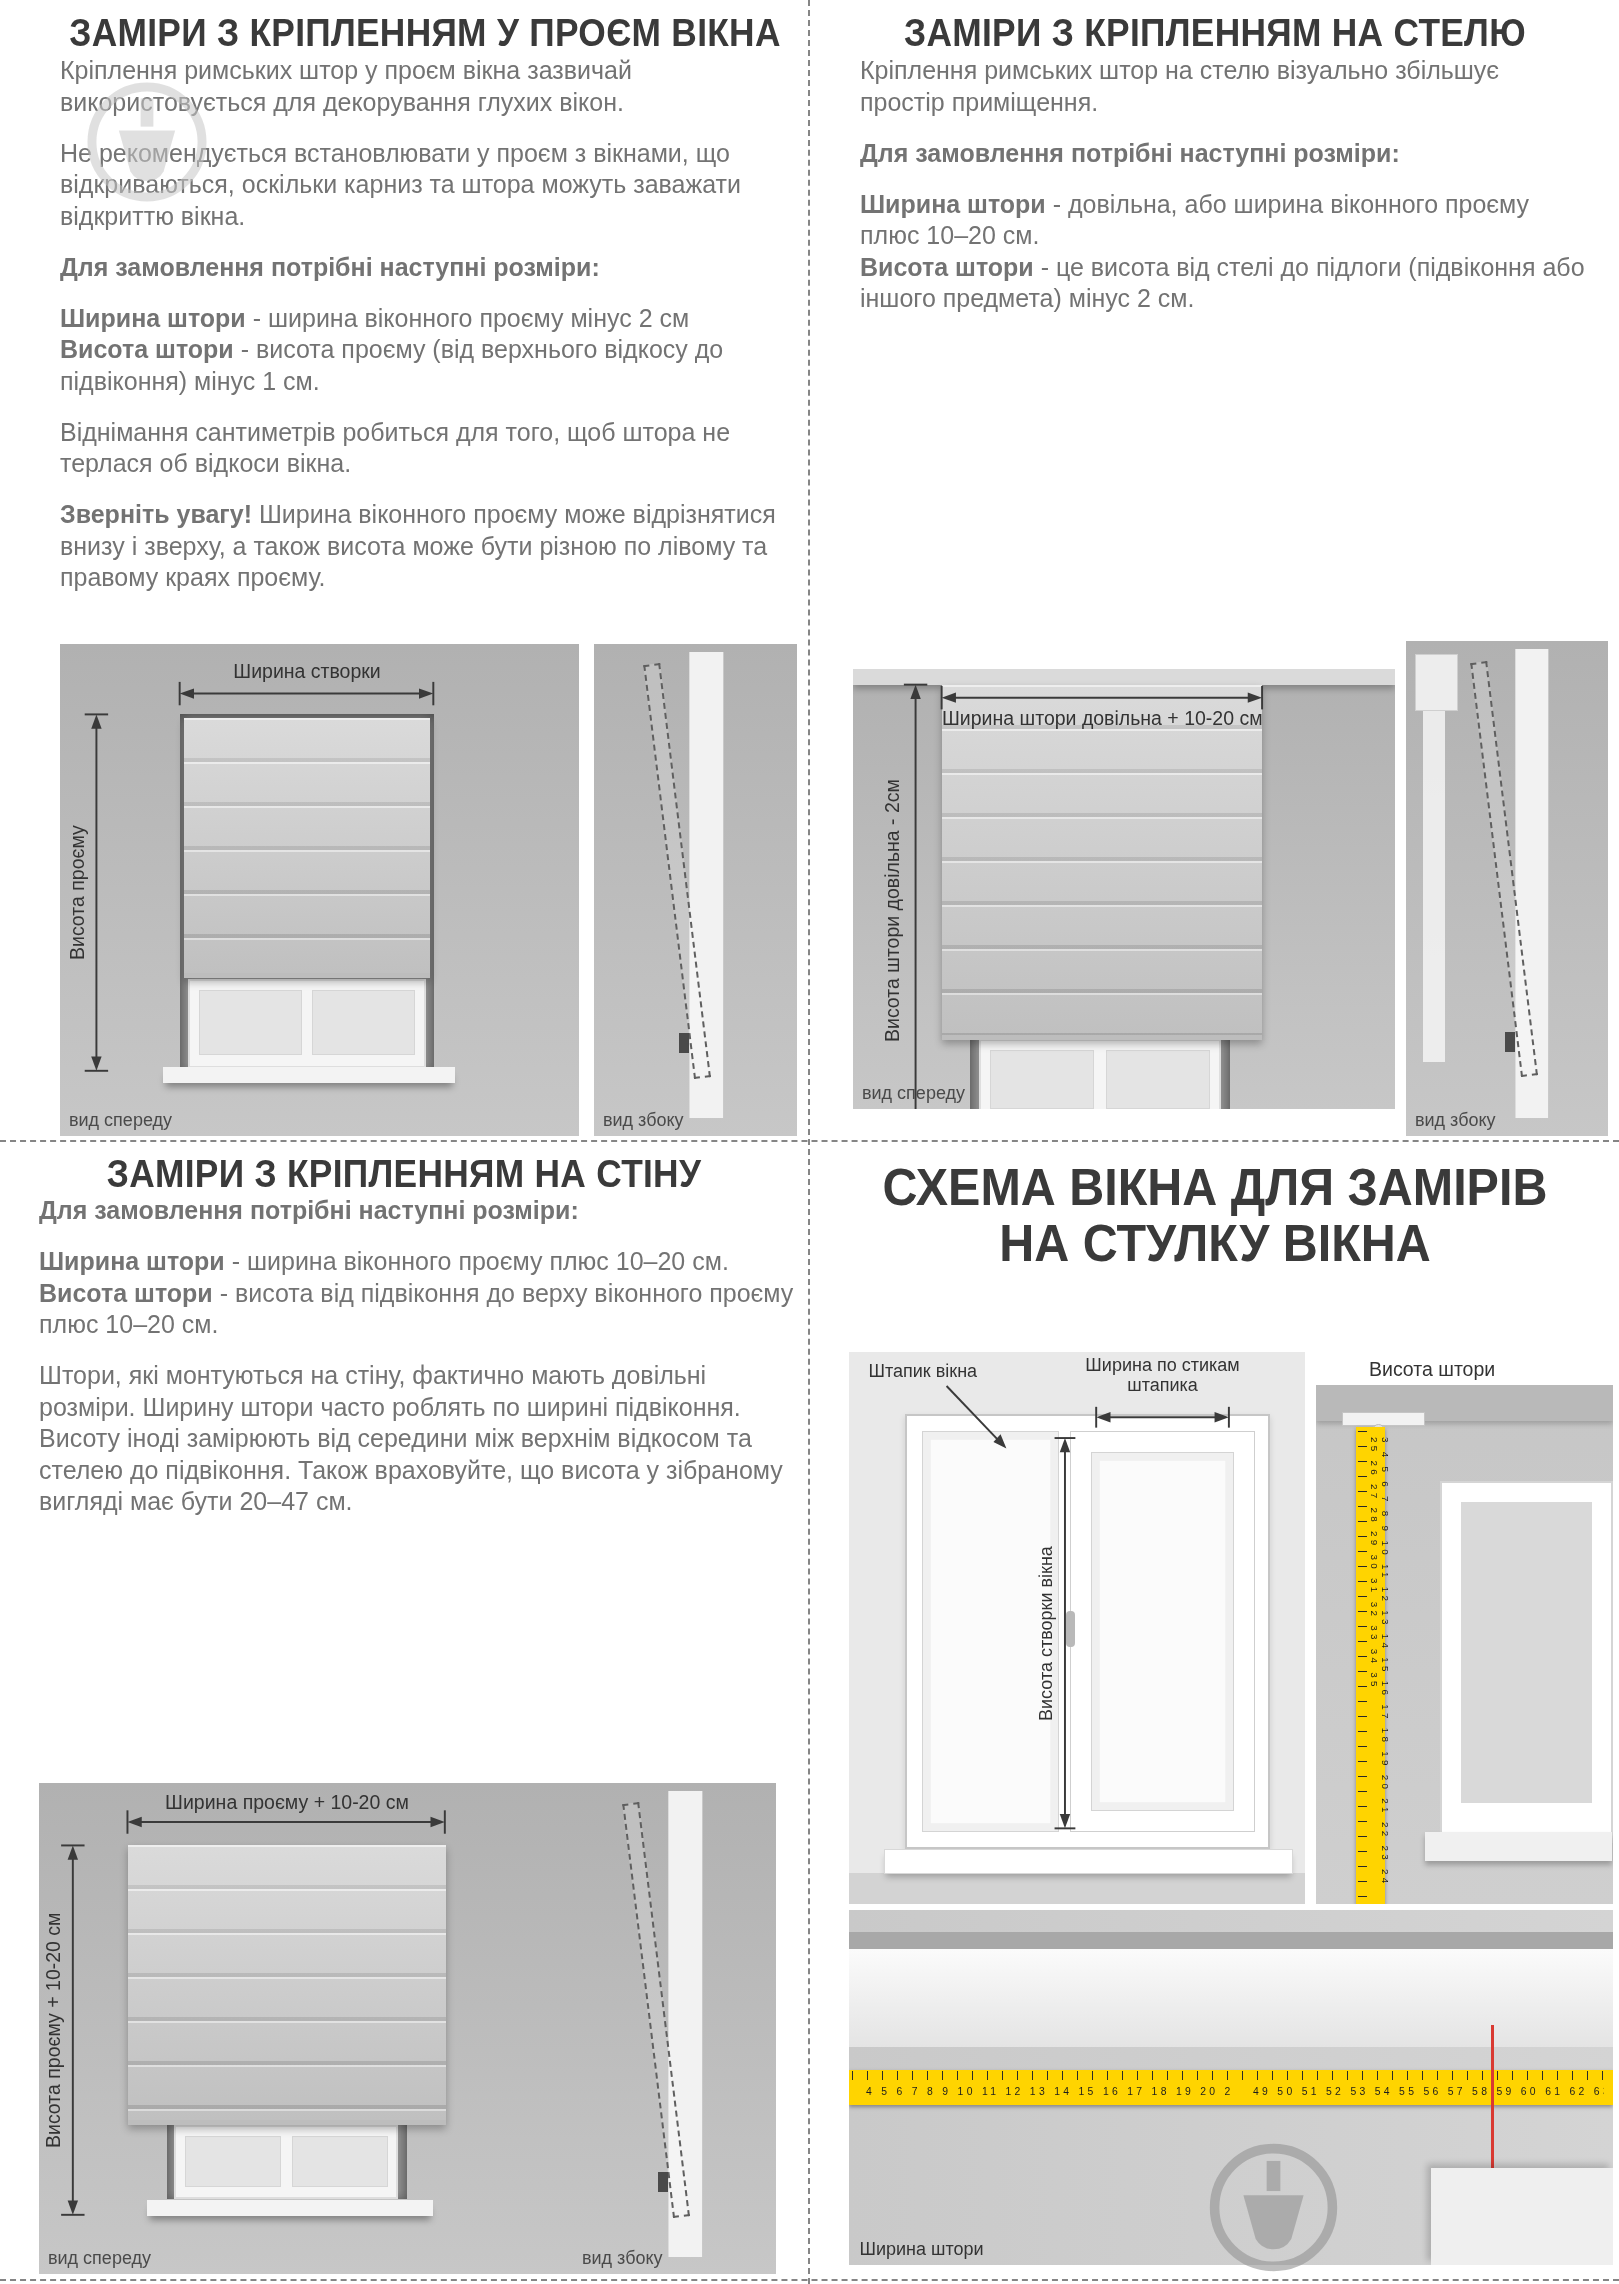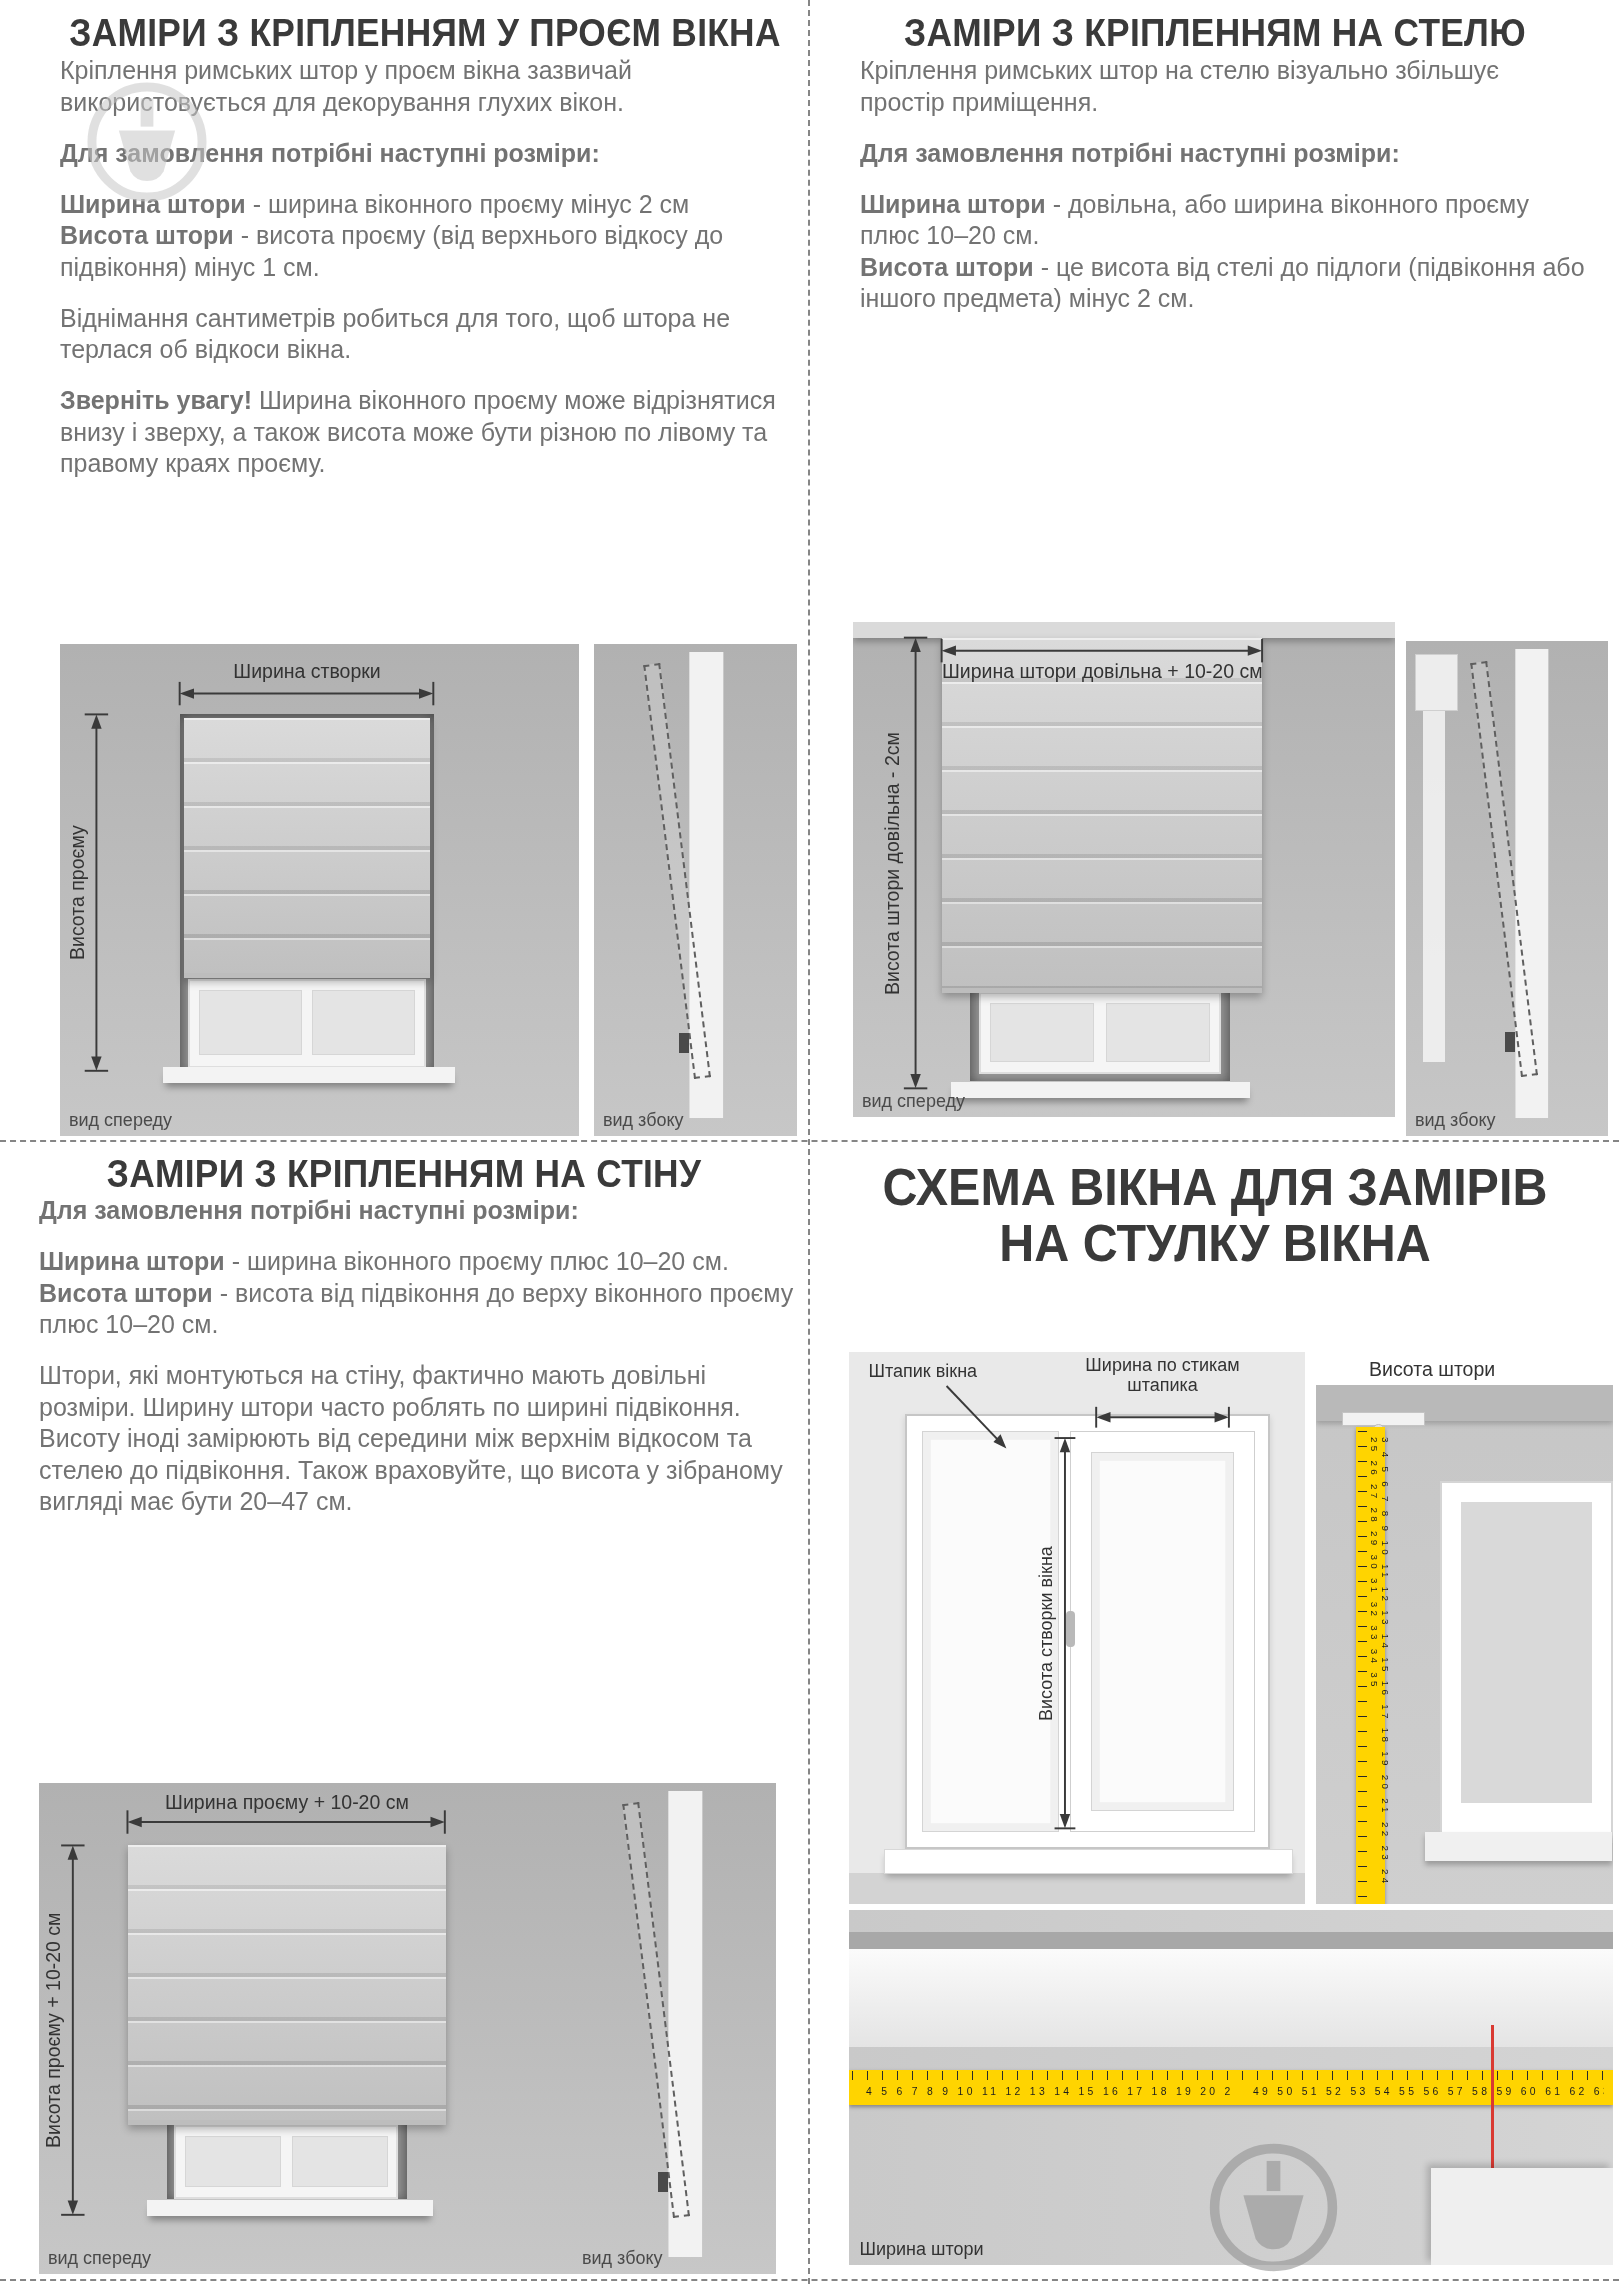--- a/index.html
+++ b/index.html
@@ -88,20 +88,21 @@
 
   <div class="divider-v"></div>
   <div class="divider-h"></div>
   <div class="divider-b"></div>
 
   <section class="quad" id="q-tl">
     <h2 class="qtitle">ЗАМІРИ З КРІПЛЕННЯМ У ПРОЄМ ВІКНА</h2>
 
     <div class="textcol" style="left:39px;top:55px;width:755px">
       <p>Кріплення римських штор у проєм вікна зазвичай використовується для декорування глухих вікон.</p>
+      <p>Не рекомендується встановлювати у проєм з вікнами, що відкриваються, оскільки карниз та штора можуть заважати відкриттю вікна.</p>
       <p class="bold">Для замовлення потрібні наступні розміри:</p>
       <p><span class="bold">Ширина штори</span><span> - ширина віконного проєму мінус 2 см</span><br><span class="bold">Висота штори</span><span> - висота проєму (від верхнього відкосу до підвіконня) мінус 1 см.</span></p>
       <p>Віднімання сантиметрів робиться для того, щоб штора не терлася об відкоси вікна.</p>
       <p><span class="bold">Зверніть увагу!</span><span> Ширина віконного проєму може відрізнятися внизу і зверху, а також висота може бути різною по лівому та правому краях проєму.</span></p>
     </div>
 
     <div class="fig" style="left:39px;top:644px;width:519px;height:492px">
       <div class="abs opening" style="left:120px;top:70px;width:254px;height:357px"></div>
       <div class="abs winframe" style="left:128px;top:335px;width:238px;height:89px">
         <div class="abs glass" style="left:9px;top:9px;width:103px;height:65px"></div>
@@ -136,21 +137,21 @@
 
   <section class="quad" id="q-tr">
     <h2 class="qtitle">ЗАМІРИ З КРІПЛЕННЯМ НА СТЕЛЮ</h2>
 
     <div class="textcol" style="left:49px;top:55px;width:729px">
       <p>Кріплення римських штор на стелю візуально збільшує простір приміщення.</p>
       <p class="bold">Для замовлення потрібні наступні розміри:</p>
       <p><span class="bold">Ширина штори</span><span> - довільна, або ширина віконного проєму плюс 10–20 см.</span><br><span class="bold">Висота штори</span><span> - це висота від стелі до підлоги (підвіконня або іншого предмета) мінус 2 см.</span></p>
     </div>
 
-    <div class="fig" style="left:42px;top:622px;width:542px;height:495px">
+    <div class="fig" style="left:42px;top:669px;width:542px;height:440px">
       <div class="abs ceiling" style="left:0;top:0;width:542px;height:15.6px"></div>
       <div class="abs opening" style="left:117px;top:299px;width:260px;height:160px"></div>
       <div class="abs winframe" style="left:126px;top:370px;width:242px;height:82px">
         <div class="abs glass" style="left:9px;top:9px;width:104px;height:59px"></div>
         <div class="abs glass" style="left:125px;top:9px;width:104px;height:59px"></div>
       </div>
       <div class="abs blind" style="left:89px;top:15.6px;width:320px;height:355px"></div>
       <div class="abs sill" style="left:98px;top:460px;width:299px;height:15.6px"></div>
       <svg class="dims" width="542" height="495" viewBox="0 0 832 760">
         <line x1="136" y1="26" x2="136" y2="62" stroke="#3a3a3a" stroke-width="3"></line>

